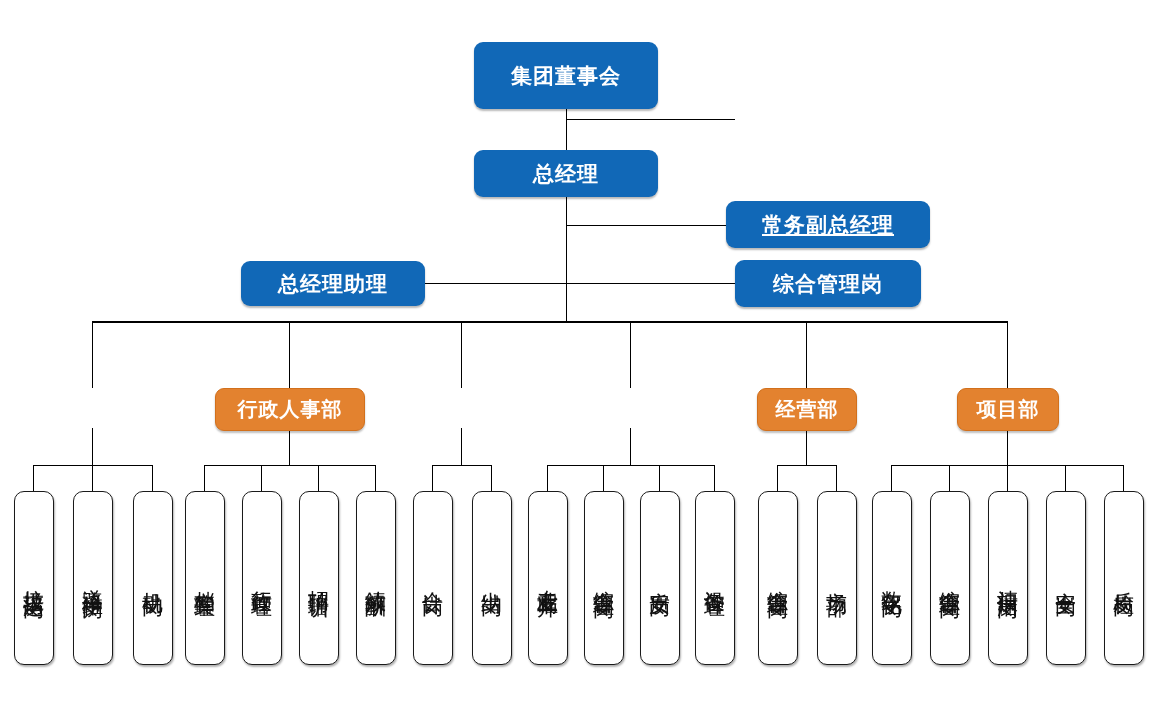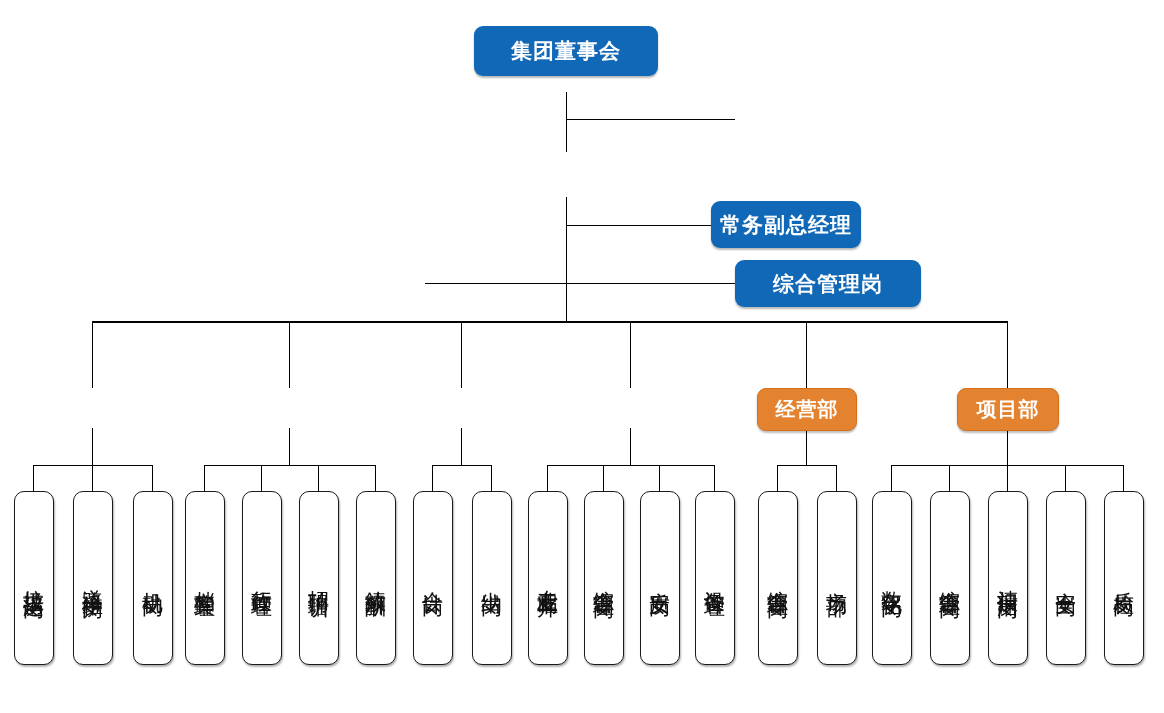--- a/index.html
+++ b/index.html
@@ -110,29 +110,32 @@
   <div class="ln v" style="left:836px;top:465px;height:27px;"></div>
 
   <div class="ln v" style="left:1007px;top:428px;height:37px;"></div>
   <div class="ln h" style="left:891px;top:465px;width:232px;"></div>
   <div class="ln v" style="left:891px;top:465px;height:27px;"></div>
   <div class="ln v" style="left:949px;top:465px;height:27px;"></div>
   <div class="ln v" style="left:1007px;top:465px;height:27px;"></div>
   <div class="ln v" style="left:1065px;top:465px;height:27px;"></div>
   <div class="ln v" style="left:1123px;top:465px;height:27px;"></div>
 
-  <div class="bbox" style="left:474px;top:26px;width:184px;height:50px;">集团董事会</div>
-
-
-
-  <div class="bbox" style="left:711px;top:201px;width:150px;height:47px;">常务副总经理</div>
+  <div class="bbox" style="left:474px;top:42px;width:184px;height:67px;">集团董事会</div>
+
+
+  <div class="bbox" style="left:474px;top:150px;width:184px;height:47px;">总经理</div>
+
+  <div class="bbox" style="left:726px;top:201px;width:204px;height:47px;text-decoration:underline;">常务副总经理</div>
 
   <div class="bbox" style="left:735px;top:260px;width:186px;height:47px;">综合管理岗</div>
 
-
+  <div class="bbox" style="left:241px;top:261px;width:184px;height:45px;">总经理助理</div>
+
+  <div class="obox" style="left:215px;top:388px;width:148px;height:41px;">行政人事部</div>
   <div class="obox" style="left:757px;top:388px;width:98px;height:41px;">经营部</div>
   <div class="obox" style="left:957px;top:388px;width:100px;height:41px;">项目部</div>
 
   <div class="pbox" style="left:14px;top:491px;width:38px;height:172px;">
       <span>垃圾清运岗</span>
     </div>
   <div class="pbox" style="left:73px;top:491px;width:38px;height:172px;">
       <span>道路维护岗</span>
     </div>
   <div class="pbox" style="left:133px;top:491px;width:38px;height:172px;">

